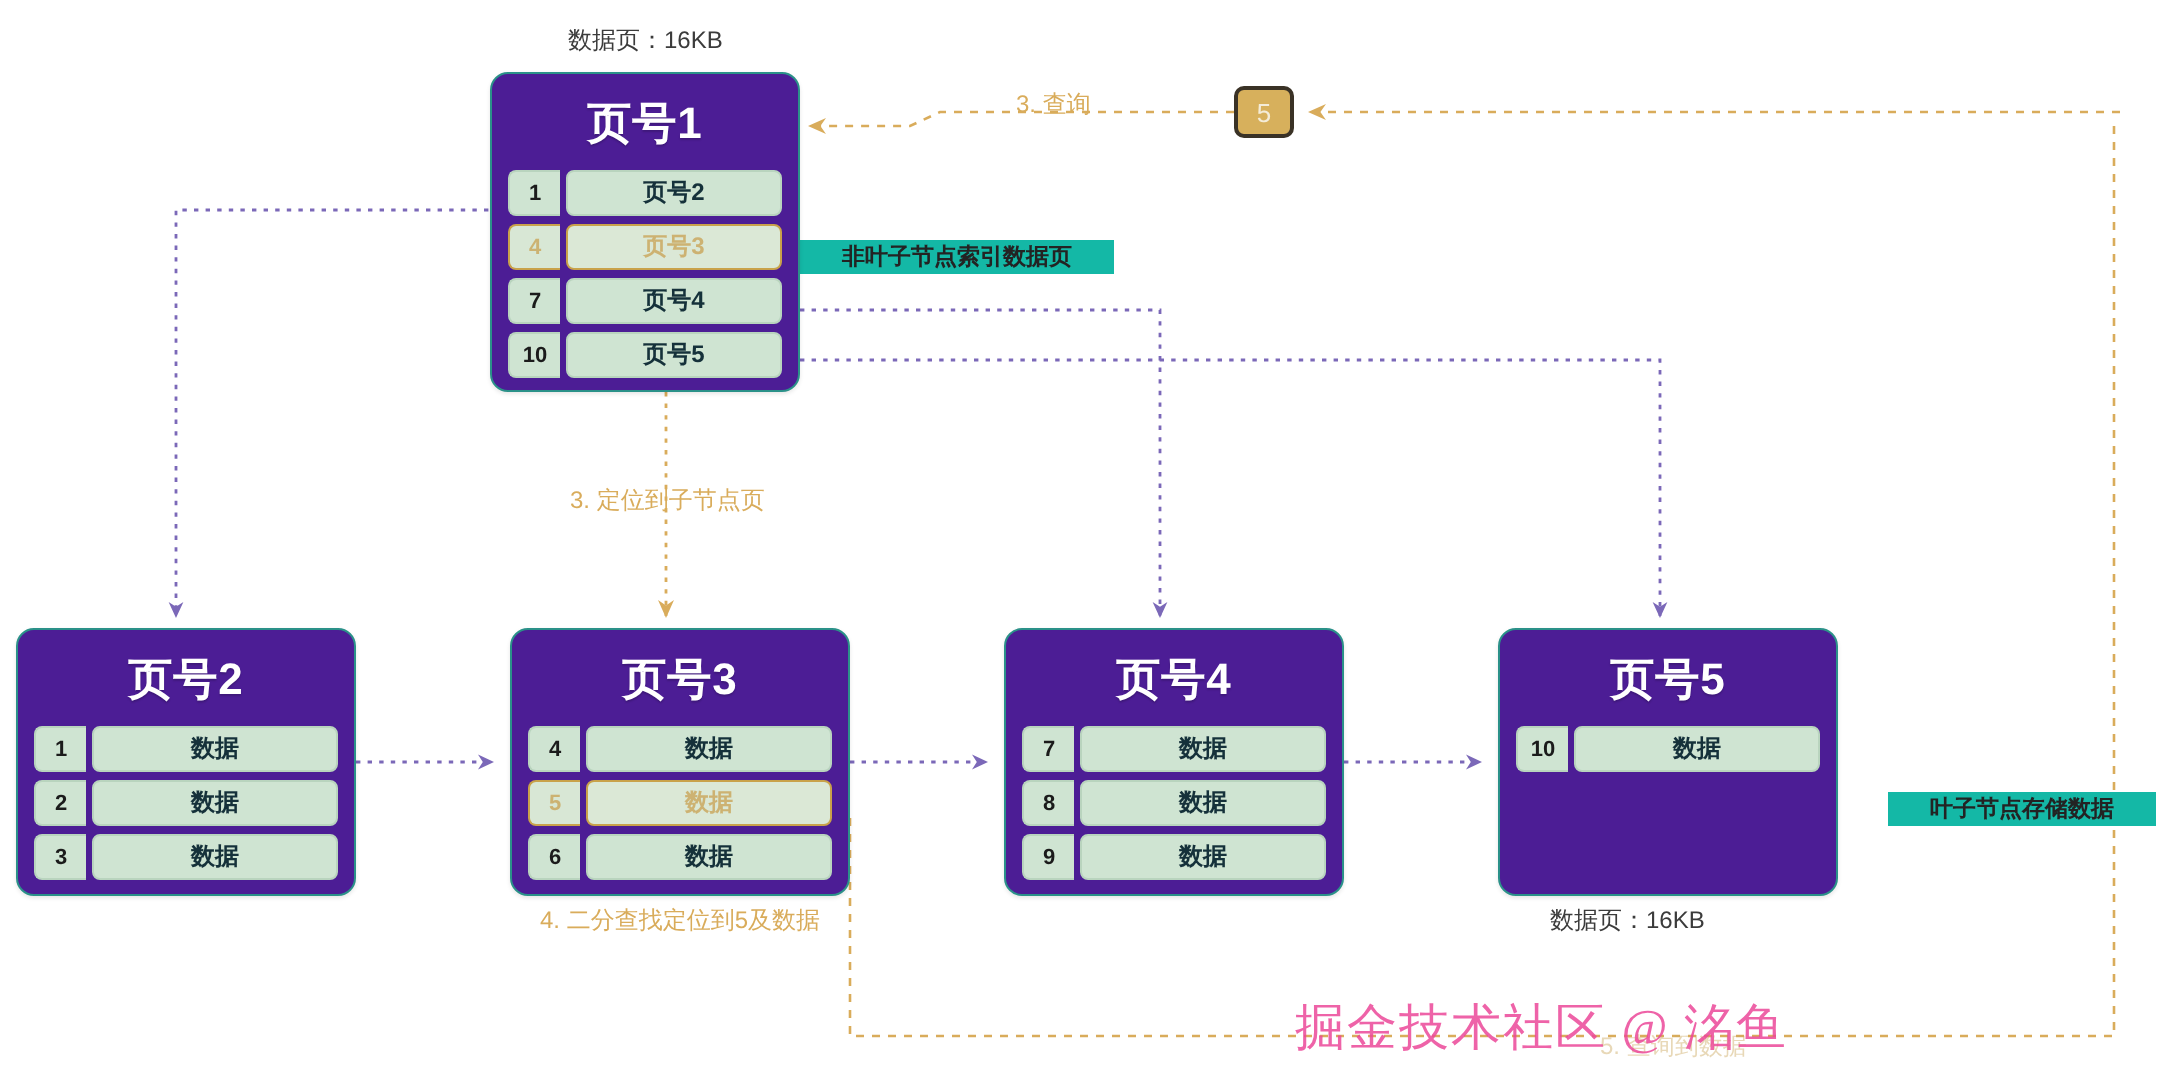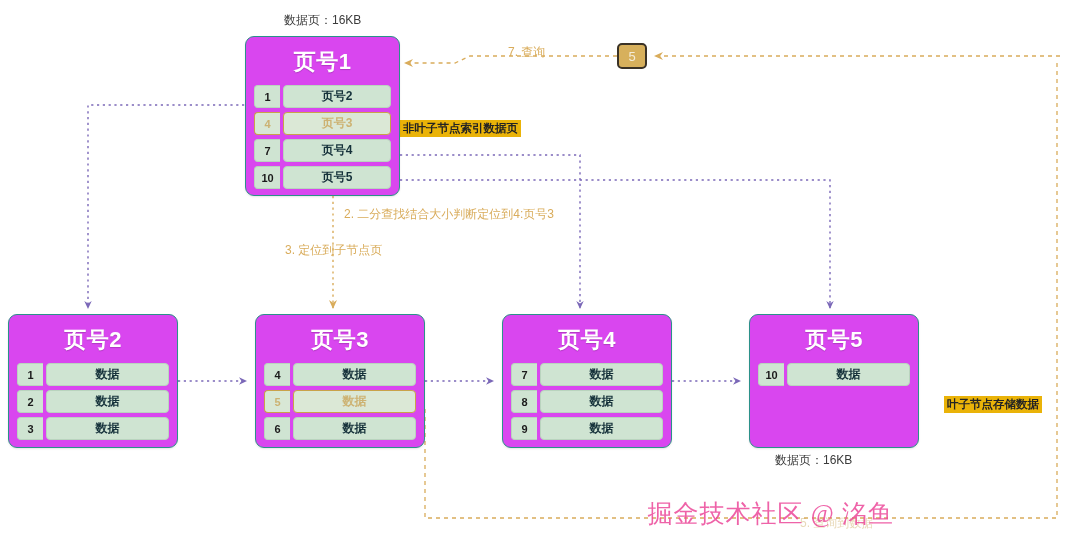--- a/index.html
+++ b/index.html
@@ -10,21 +10,21 @@
     font-family:"Liberation Sans","DejaVu Sans",sans-serif;
     overflow:hidden;
     position:relative;
   }
   #stage{position:absolute;left:0;top:0;width:908px;height:536px;}
   #wires{position:absolute;left:0;top:0;width:1080px;height:536px;pointer-events:none;}
 
   
   .page-node{
     position:absolute;
-    background:#d946ef;
+    background:#4c1d95;
     border:1px solid #2b9189;
     border-radius:9px;
     box-sizing:border-box;
     box-shadow:0 1px 2px rgba(0,0,0,.10);
   }
   .page-title{
     color:#ffffff;
     font-size:22px;
     font-weight:bold;
     text-align:center;
@@ -92,22 +92,22 @@
     font-size:12px;
     color:#d9ac5b;
     white-space:nowrap;
   }
   .cap-orange.faint{color:rgba(205,168,96,.45);}
   .tag{
     position:absolute;
     font-size:11.5px;
     font-weight:bold;
     color:#232323;
-    background:#eab308;
-    padding:1px 3px;
+    background:#14b8a6;
+    padding:1px 21px;
     white-space:nowrap;
   }
 
   
   .key-box{
     position:absolute;
     width:30px;height:26px;
     background:#d7b05c;
     border:2px solid #3a3226;
     border-radius:5px;
@@ -163,26 +163,26 @@
 
     <path d="M617,56 L470,56 L455,63 L405,63" fill="none" stroke="#d9ac5b" stroke-width="1.3" stroke-dasharray="4 4" marker-end="url(#arrowOrange)"></path>
 
     <path d="M405,405 L425,405 L425,518 L1057,518 L1057,62" fill="none" stroke="#d9ac5b" stroke-width="1.3" stroke-dasharray="4 4"></path>
   </svg>
 
   <div class="cap" style="left:284px;top:12px;">数据页：16KB</div>
 
   <div class="cap" style="left:775px;top:452px;">数据页：16KB</div>
 
-  <div class="cap-orange" style="left:508px;top:44px;">7. 查询</div>
-
-  <div class="cap-orange" style="left:344px;top:206px;">2. 二分查找结合大小判断定位到4:页号3</div>
+  <div class="cap-orange" style="left:508px;top:44px;">3. 查询</div>
+
 
   <div class="cap-orange" style="left:285px;top:242px;text-align:right;">3. 定位到子节点页</div>
 
+  <div class="cap-orange" style="left:270px;top:452px;">4. 二分查找定位到5及数据</div>
 
   <div class="cap-orange faint" style="left:800px;top:515px;">5. 查询到数据</div>
 
   <div class="tag" style="left:400px;top:120px;">非叶子节点索引数据页</div>
 
   <div class="tag" style="left:915px;top:396px;margin-left:29px;">叶子节点存储数据</div>
 
   <div class="key-box" style="left:617px;top:43px;">5</div>
 
   <div class="page-node" id="root-node" style="left:245px;top:36px;width:155px;height:160px;">

